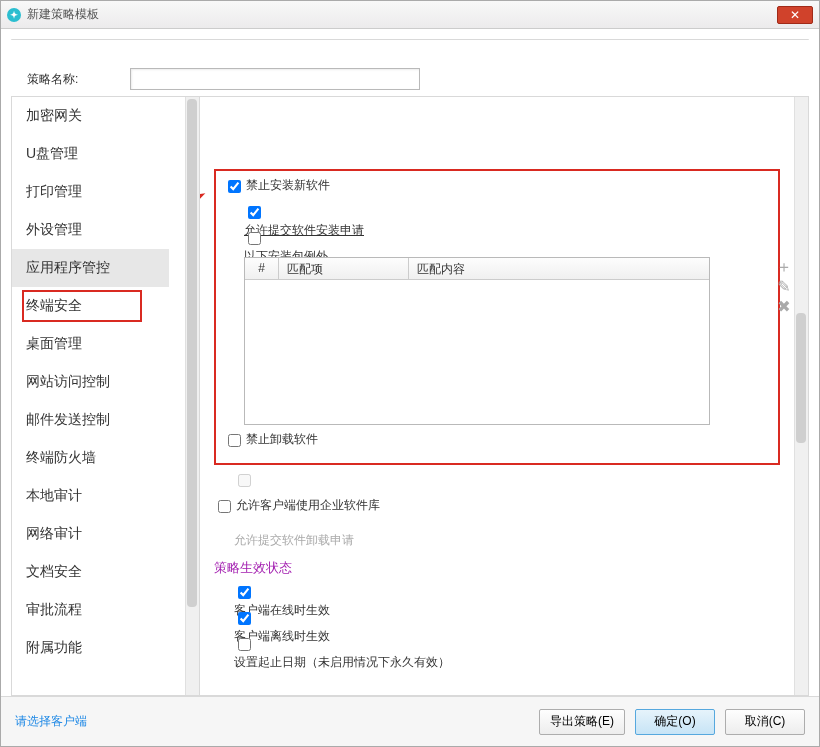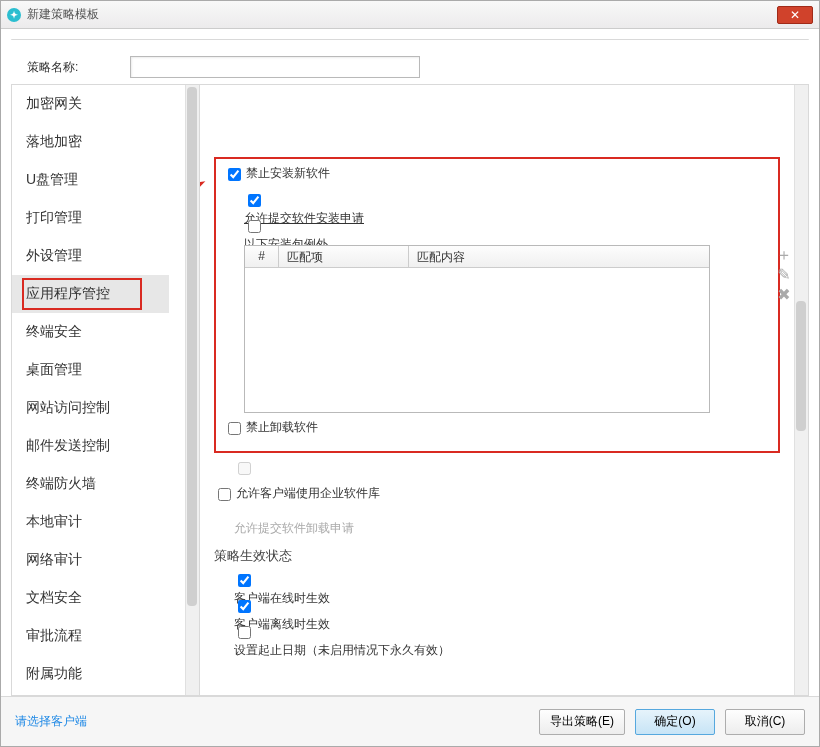--- a/index.html
+++ b/index.html
@@ -42,21 +42,21 @@
     background: #d0422b;
     border: 1px solid #a02a18;
     border-radius: 2px;
     display: flex; align-items: center; justify-content: center;
     margin-right: 6px;
     color: #fff; font-size: 12px; line-height: 1;
     cursor: pointer;
   }
   
   .name-row {
-    padding: 16px 16px 6px 16px;
+    padding: 28px 16px 6px 16px;
     display: flex;
     align-items: center;
     border: 1px solid #d9d9d9;
     border-left: none; border-right: none;
     margin: 10px 10px 0 10px;
     border-radius: 1px;
     border-bottom: none;
     gap: 44px;
   }
   .name-label { margin-right: 8px; }
@@ -168,21 +168,21 @@
   .th-idx { width: 34px; text-align: center; }
   .th-item { width: 130px; }
   .th-content { flex: 1; border-right: none; }
   .tbody { height: 144px; }
   .tool-icons {
     position: absolute; right: -22px; top: 0;
     display: flex; flex-direction: column; gap: 4px;
     color: #aaa; font-size: 16px;
   }
   .tool-icons span { width:16px; height:16px; text-align:center; cursor:pointer; }
-  .section-title { color:#404040; margin-top: 36px; margin-bottom:6px; font-size:13px; }
+  .section-title { color:#a21caf; margin-top: 36px; margin-bottom:6px; font-size:13px; }
 
   
   .footer {
     height: 50px;
     border-top: 1px solid #d9d9d9;
     display: flex; align-items: center;
     padding: 8px 14px;
     background: #f6f6f6;
     margin: 0;
   }
@@ -219,23 +219,20 @@
     <span class="name-label">策略名称:</span>
     <input class="name-input" type="text" value="" style="">
   </div>
 
   <div class="main">
 
     <div class="sidebar">
       <div class="sidebar-list" id="sidebar-list">
           <div class="sidebar-item">
             <span>加密网关</span>
-          </div>
-          <div class="sidebar-item">
-            <span>落地加密</span>
           </div>
           <div class="sidebar-item">
             <span>U盘管理</span>
           </div>
           <div class="sidebar-item">
             <span>打印管理</span>
           </div>
           <div class="sidebar-item">
             <span>外设管理</span>
           </div>

